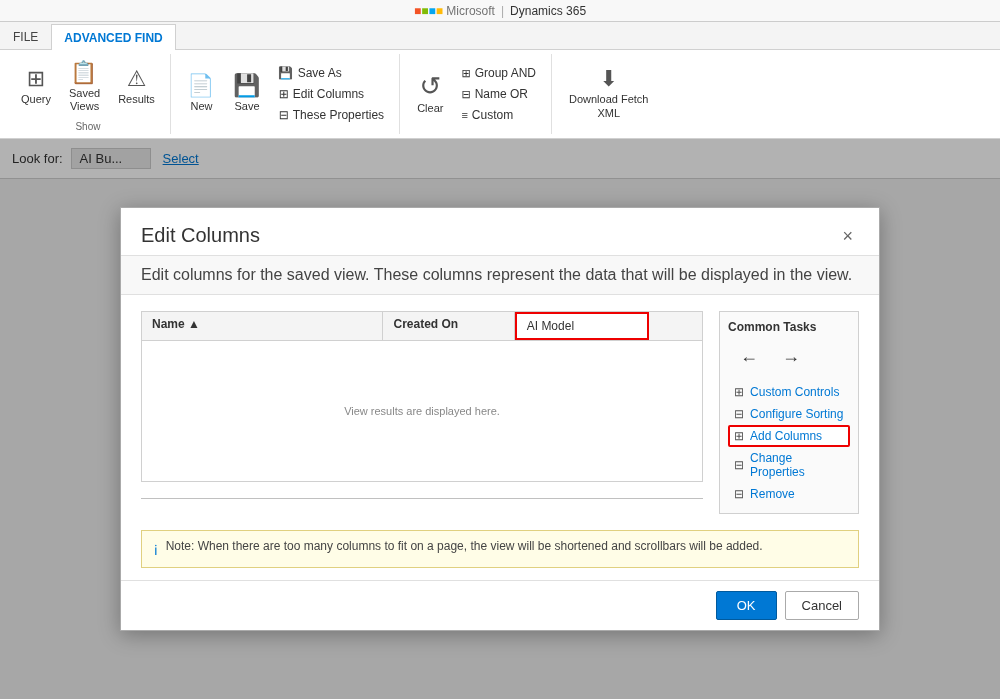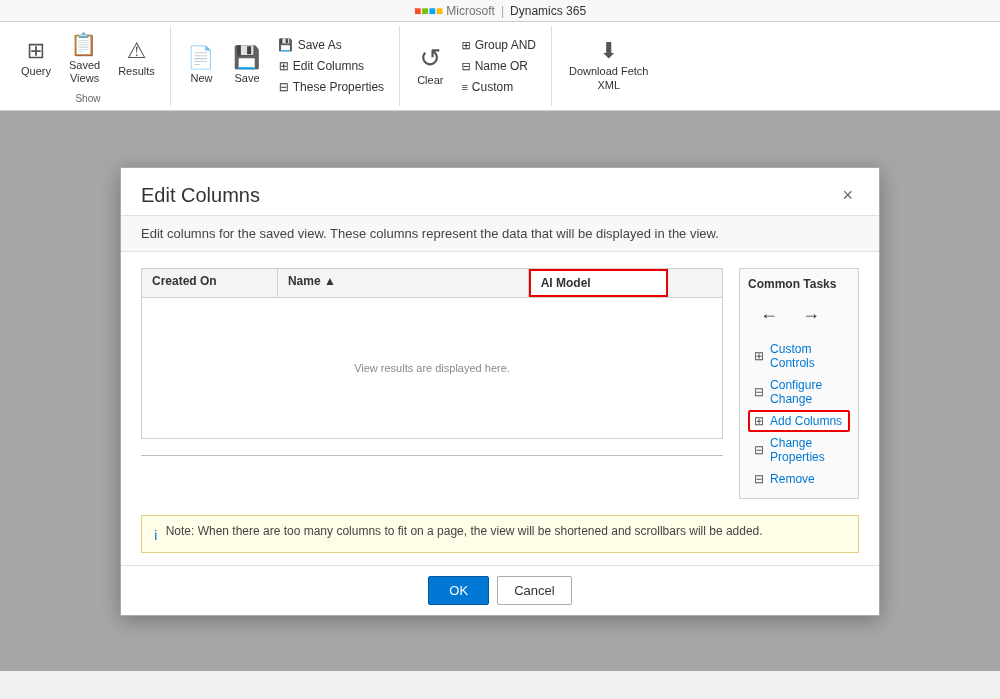--- a/index.html
+++ b/index.html
@@ -212,21 +212,21 @@
       font-size: 18px;
       cursor: pointer;
       color: #666;
       border: none;
       background: none;
       padding: 2px 6px;
       line-height: 1;
     }
     .dialog-description {
       padding: 10px 20px;
-      font-size: 13px;
+      font-size: 16px;
       color: #444;
       background: #f8f8f8;
       border-bottom: 1px solid #e0e0e0;
     }
     .dialog-body {
       display: flex;
       padding: 16px 20px;
       gap: 16px;
       flex: 1;
     }
@@ -252,21 +252,21 @@
       color: #333;
       border-right: 1px solid #d0d0d0;
       flex: 1;
     }
     .col-header-cell:last-child { border-right: none; }
     .col-header-cell.name-col { flex: 2; }
     .col-header-cell.ai-model-col {
       background: #fff;
       border: 2px solid #e00;
       color: #333;
-      font-weight: 700;
+      font-weight: 400;
     }
     .columns-empty {
       display: flex;
       align-items: center;
       justify-content: center;
       height: 140px;
       color: #888;
       font-size: 11px;
     }
     .columns-footer-line {
@@ -288,21 +288,21 @@
     }
     .note-icon {
       color: #0078d4;
       font-size: 14px;
       margin-top: 1px;
       flex-shrink: 0;
     }
 
     
     .common-tasks {
-      width: 120px;
+      width: 140px;
       border: 1px solid #d0d0d0;
       padding: 8px;
       flex-shrink: 0;
       background: #fafafa;
     }
     .common-tasks-title {
       font-size: 12px;
       font-weight: 600;
       color: #333;
       margin-bottom: 10px;
@@ -339,21 +339,21 @@
     }
     .task-icon {
       font-size: 12px;
       color: #555;
       flex-shrink: 0;
     }
 
     
     .dialog-footer {
       display: flex;
-      justify-content: center;
+      justify-content: flex-end;
       padding: 10px 20px;
       gap: 8px;
       border-top: 1px solid #e0e0e0;
     }
     .btn-primary {
       background: #0078d4;
       color: #fff;
       border: 1px solid #005a9e;
       padding: 6px 20px;
       font-size: 13px;
@@ -387,20 +387,24 @@
 <div class="top-bar">
   <span style="color:#737373; font-size:12px;">
     <span style="color:#f35325">■</span><span style="color:#81bc06">■</span><span style="color:#05a6f0">■</span><span style="color:#ffba08">■</span>
     Microsoft
   </span>
   <span class="separator">|</span>
   <span class="app-name">Dynamics 365</span>
 </div>
 
 <div class="ribbon">
+  <div class="ribbon-tabs">
+    <div class="ribbon-tab inactive">FILE</div>
+    <div class="ribbon-tab active">ADVANCED FIND</div>
+  </div>
   <div class="ribbon-content">
 
     <div class="ribbon-group">
       <div class="ribbon-group-items">
         <div class="ribbon-btn">
           <div class="btn-icon icon-query">⊞</div>
           <div class="btn-label">Query</div>
         </div>
         <div class="ribbon-btn">
           <div class="btn-icon icon-savedviews">📋</div>
@@ -470,41 +474,46 @@
           <div class="btn-icon icon-download">⬇</div>
           <div class="btn-label">Download Fetch<br>XML</div>
         </div>
       </div>
     </div>
   </div>
 </div>
 
 <div class="main-area">
 
+  <div class="look-for-bar">
+    <span class="look-for-label">Look for:</span>
+    <span class="look-for-value">AI Bu...</span>
+    <span class="select-link">Select</span>
+  </div>
 
   <div class="overlay">
     <div class="dialog">
 
       <div class="dialog-header">
         <h2 class="dialog-title">Edit Columns</h2>
         <button class="dialog-close">×</button>
       </div>
 
       <div class="dialog-description">Edit columns for the saved view. These columns represent the data that will be displayed in the view.</div>
 
       <div class="dialog-body">
 
         <div class="columns-area">
           <div class="columns-table">
             <div class="columns-header">
+              <div class="col-header-cell name-col">
+                <span>Name ▲</span>
+              </div>
               <div class="col-header-cell">
                 <span>Created On</span>
-              </div>
-              <div class="col-header-cell name-col">
-                <span>Name ▲</span>
               </div>
               <div class="col-header-cell ai-model-col">
                 <span>AI Model</span>
               </div>
               <div class="col-header-cell" style="flex:0.3; border-right:none;"></div>
             </div>
             <div class="columns-empty">View results are displayed here.</div>
           </div>
           <div class="columns-footer-line"></div>
         </div>
@@ -514,21 +523,21 @@
           <div class="nav-arrows">
             <button class="nav-arrow">←</button>
             <button class="nav-arrow">→</button>
           </div>
           <div class="task-item">
             <span class="task-icon">⊞</span>
             <span>Custom Controls</span>
           </div>
           <div class="task-item">
             <span class="task-icon">⊟</span>
-            <span>Configure Change</span>
+            <span>Configure Sorting</span>
           </div>
           <div class="task-item highlighted">
             <span class="task-icon">⊞</span>
             <span>Add Columns</span>
           </div>
           <div class="task-item">
             <span class="task-icon">⊟</span>
             <span>Change Properties</span>
           </div>
           <div class="task-item">

